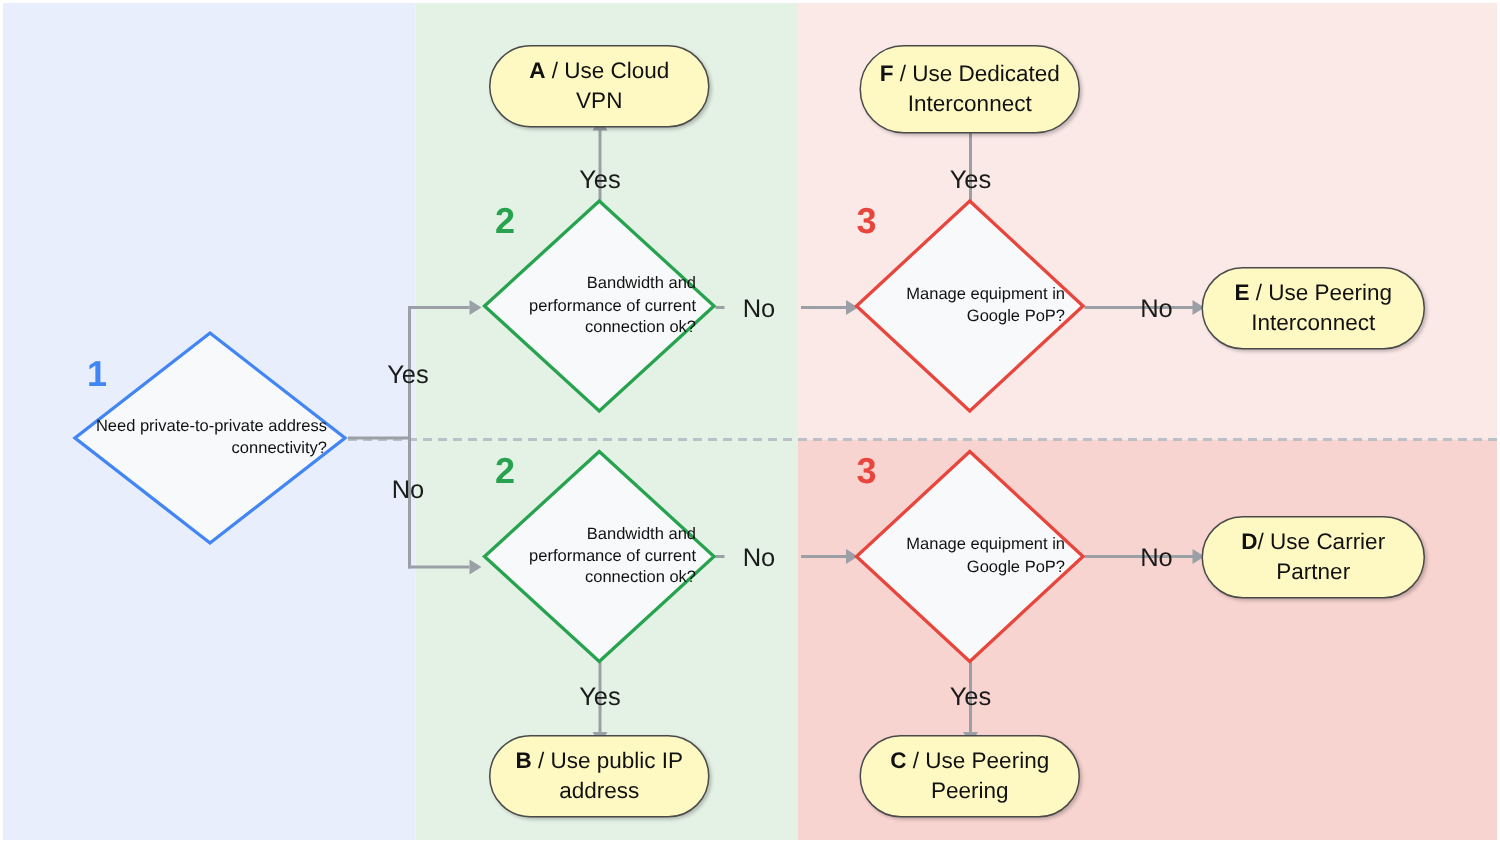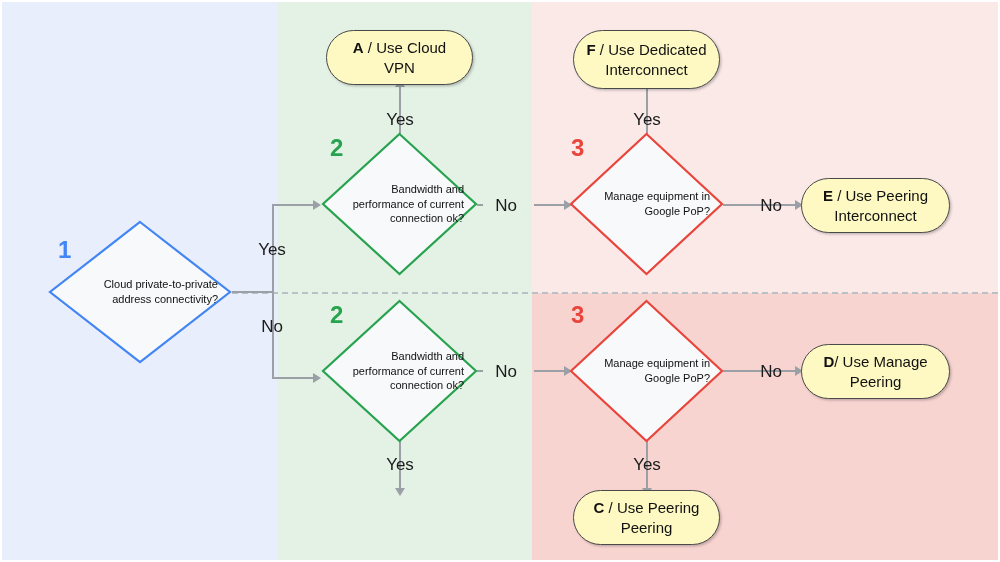--- a/index.html
+++ b/index.html
@@ -102,21 +102,21 @@
   <div class="edge-label" style="left:483px;top:363px;width:46px;background:#e4f2e5;">No</div>
   <div class="edge-label" style="left:617px;top:111px;width:60px;">Yes</div>
   <div class="edge-label" style="left:748px;top:197px;width:46px;">No</div>
   <div class="edge-label" style="left:617px;top:456px;width:60px;">Yes</div>
   <div class="edge-label" style="left:748px;top:363px;width:46px;">No</div>
 
   <div class="diamond-wrap" style="left:48px;top:220px;width:184px;height:144px;">
     <svg class="diamond-shape" viewBox="0 0 184 144" preserveAspectRatio="none">
       <polygon points="92,2 182,72 92,142 2,72" fill="#f8f9fa" stroke="#4285f4" stroke-width="2.2"></polygon>
     </svg>
-    <div class="diamond-text">Cloud private-to-private address connectivity?</div>
+    <div class="diamond-text">Need private-to-private address connectivity?</div>
   </div>
   <div class="step-num" style="left:58px;top:238px;color:#4285f4;">1</div>
 
   <div class="diamond-wrap" style="left:321px;top:132px;width:157px;height:144px;">
     <svg class="diamond-shape" viewBox="0 0 157 144" preserveAspectRatio="none">
       <polygon points="78.5,2 155,72 78.5,142 2,72" fill="#f8f9fa" stroke="#27a34f" stroke-width="2.2"></polygon>
     </svg>
     <div class="diamond-text">Bandwidth and performance of current connection ok?</div>
   </div>
   <div class="step-num" style="left:330px;top:136px;color:#27a34f;">2</div>
@@ -151,21 +151,24 @@
 
   <div class="pill" style="left:573px;top:30px;width:147px;height:59px;">
     <span><b>F</b><span> / Use Dedicated Interconnect</span></span>
   </div>
 
   <div class="pill" style="left:801px;top:178px;width:149px;height:55px;">
     <span><b>E</b><span> / Use Peering Interconnect</span></span>
   </div>
 
   <div class="pill" style="left:801px;top:344px;width:149px;height:55px;">
-    <span><b>D</b><span>/ Use Manage Peering</span></span>
+    <span><b>D</b><span>/ Use Carrier Partner</span></span>
   </div>
 
+  <div class="pill" style="left:326px;top:490px;width:147px;height:55px;">
+    <span><b>B</b><span> / Use public IP address</span></span>
+  </div>
 
   <div class="pill" style="left:573px;top:490px;width:147px;height:55px;">
     <span><b>C</b><span> / Use Peering Peering</span></span>
   </div>
 
 </div>
 
 </body></html>

